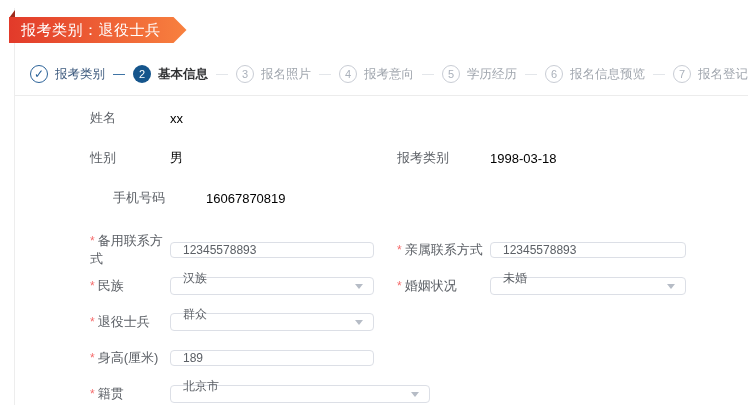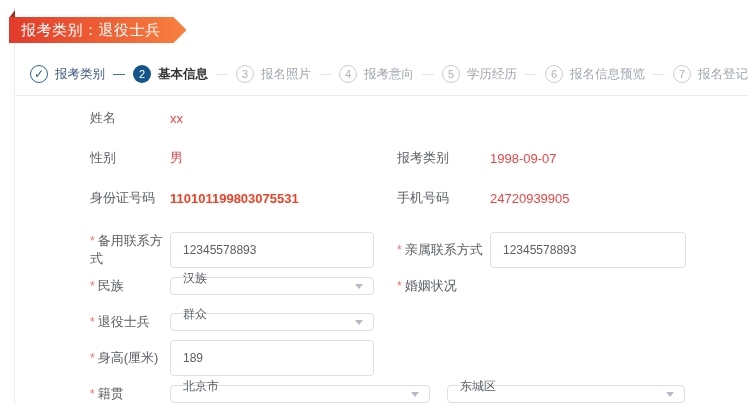--- a/index.html
+++ b/index.html
@@ -42,24 +42,24 @@
   
   .form { margin:2px 0 0 90px; }
   .frow { display:flex; align-items:center; height:40px; }
   .frow.inp { height:36px; }
   .frow.first-inp { margin-top:14px; }
   .lcell { width:284px; display:flex; align-items:center; flex:0 0 auto; }
   .rcell { margin-left:23px; display:flex; align-items:center; flex:0 0 auto; }
   .flabel { width:80px; flex:0 0 auto; font-size:13px; color:#5c6066; }
   .rcell .flabel { width:93px; }
   .star { color:#f56c6c; font-style:normal; font-size:12px; margin-right:3px; }
-  .fvalue { font-size:13px; color:#ef4444; }
+  .fvalue { font-size:13px; color:#000000; }
   .fvalue.red { color:#ed4227; font-weight:bold; }
   .tinput {
-    box-sizing:border-box; height:36px; border:1px solid #dcdfe6; border-radius:4px;
+    box-sizing:border-box; height:16px; border:1px solid #dcdfe6; border-radius:4px;
     padding:0 12px; font-size:12px; color:#5c6066; background:#fff; outline:none;
     font-family:"Liberation Sans", sans-serif;
   }
   .select {
     box-sizing:border-box; height:17px; border:1px solid #dcdfe6; border-radius:4px;
     background:#fff; position:relative; display:flex; align-items:center;
     padding:0 26px 16px 12px; cursor:pointer;
   }
   .sel-txt { font-size:12px; color:#5c6066; white-space:nowrap; overflow:hidden; }
   .caret {
@@ -130,32 +130,28 @@
       </div>
     </div>
 
     <div class="frow">
       <div class="lcell">
         <span class="flabel">性别</span>
         <span class="fvalue">男</span>
       </div>
       <div class="rcell">
         <span class="flabel">报考类别</span>
-        <span class="fvalue">1998-09-07</span>
+        <span class="fvalue">1998-03-18</span>
       </div>
     </div>
 
     <div class="frow">
-      <div class="lcell">
-        <span class="flabel">身份证号码</span>
-        <span class="fvalue red">110101199803075531</span>
-      </div>
       <div class="rcell">
         <span class="flabel">手机号码</span>
-        <span class="fvalue">24720939905</span>
+        <span class="fvalue">16067870819</span>
       </div>
     </div>
 
     <div class="frow inp first-inp">
       <div class="lcell">
         <span class="flabel"><i class="star">*</i><span>备用联系方式</span></span>
         <input class="tinput w-l" value="12345578893" style="">
       </div>
       <div class="rcell">
         <span class="flabel"><i class="star">*</i><span>亲属联系方式</span></span>
@@ -166,20 +162,24 @@
     <div class="frow inp">
       <div class="lcell">
         <span class="flabel"><i class="star">*</i><span>民族</span></span>
         <div class="select w-l">
           <span class="sel-txt">汉族</span>
           <i class="caret"></i>
         </div>
       </div>
       <div class="rcell">
         <span class="flabel"><i class="star">*</i><span>婚姻状况</span></span>
+        <div class="select w-r">
+          <span class="sel-txt">未婚</span>
+          <i class="caret"></i>
+        </div>
       </div>
     </div>
 
     <div class="frow inp">
       <div class="lcell">
         <span class="flabel"><i class="star">*</i><span>退役士兵</span></span>
         <div class="select w-l">
           <span class="sel-txt">群众</span>
           <i class="caret"></i>
         </div>
@@ -192,20 +192,16 @@
         <input class="tinput w-l" value="189" style="">
       </div>
     </div>
 
     <div class="frow inp">
       <span class="flabel"><i class="star">*</i><span>籍贯</span></span>
       <div class="select w-prov">
         <span class="sel-txt">北京市</span>
         <i class="caret"></i>
       </div>
-      <div class="select w-dist">
-        <span class="sel-txt">东城区</span>
-        <i class="caret"></i>
-      </div>
     </div>
 
   </div>
 </div>
 
 </body></html>

